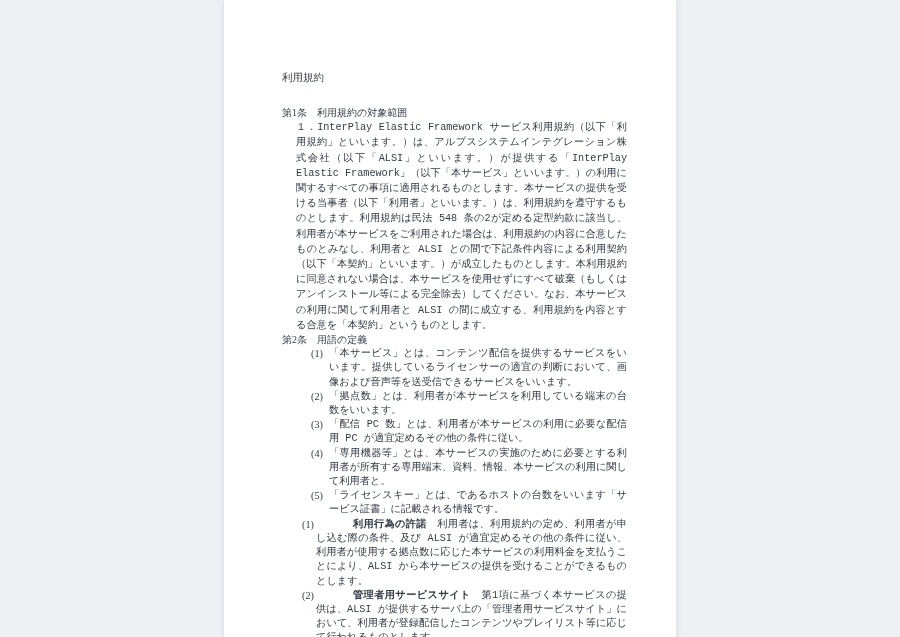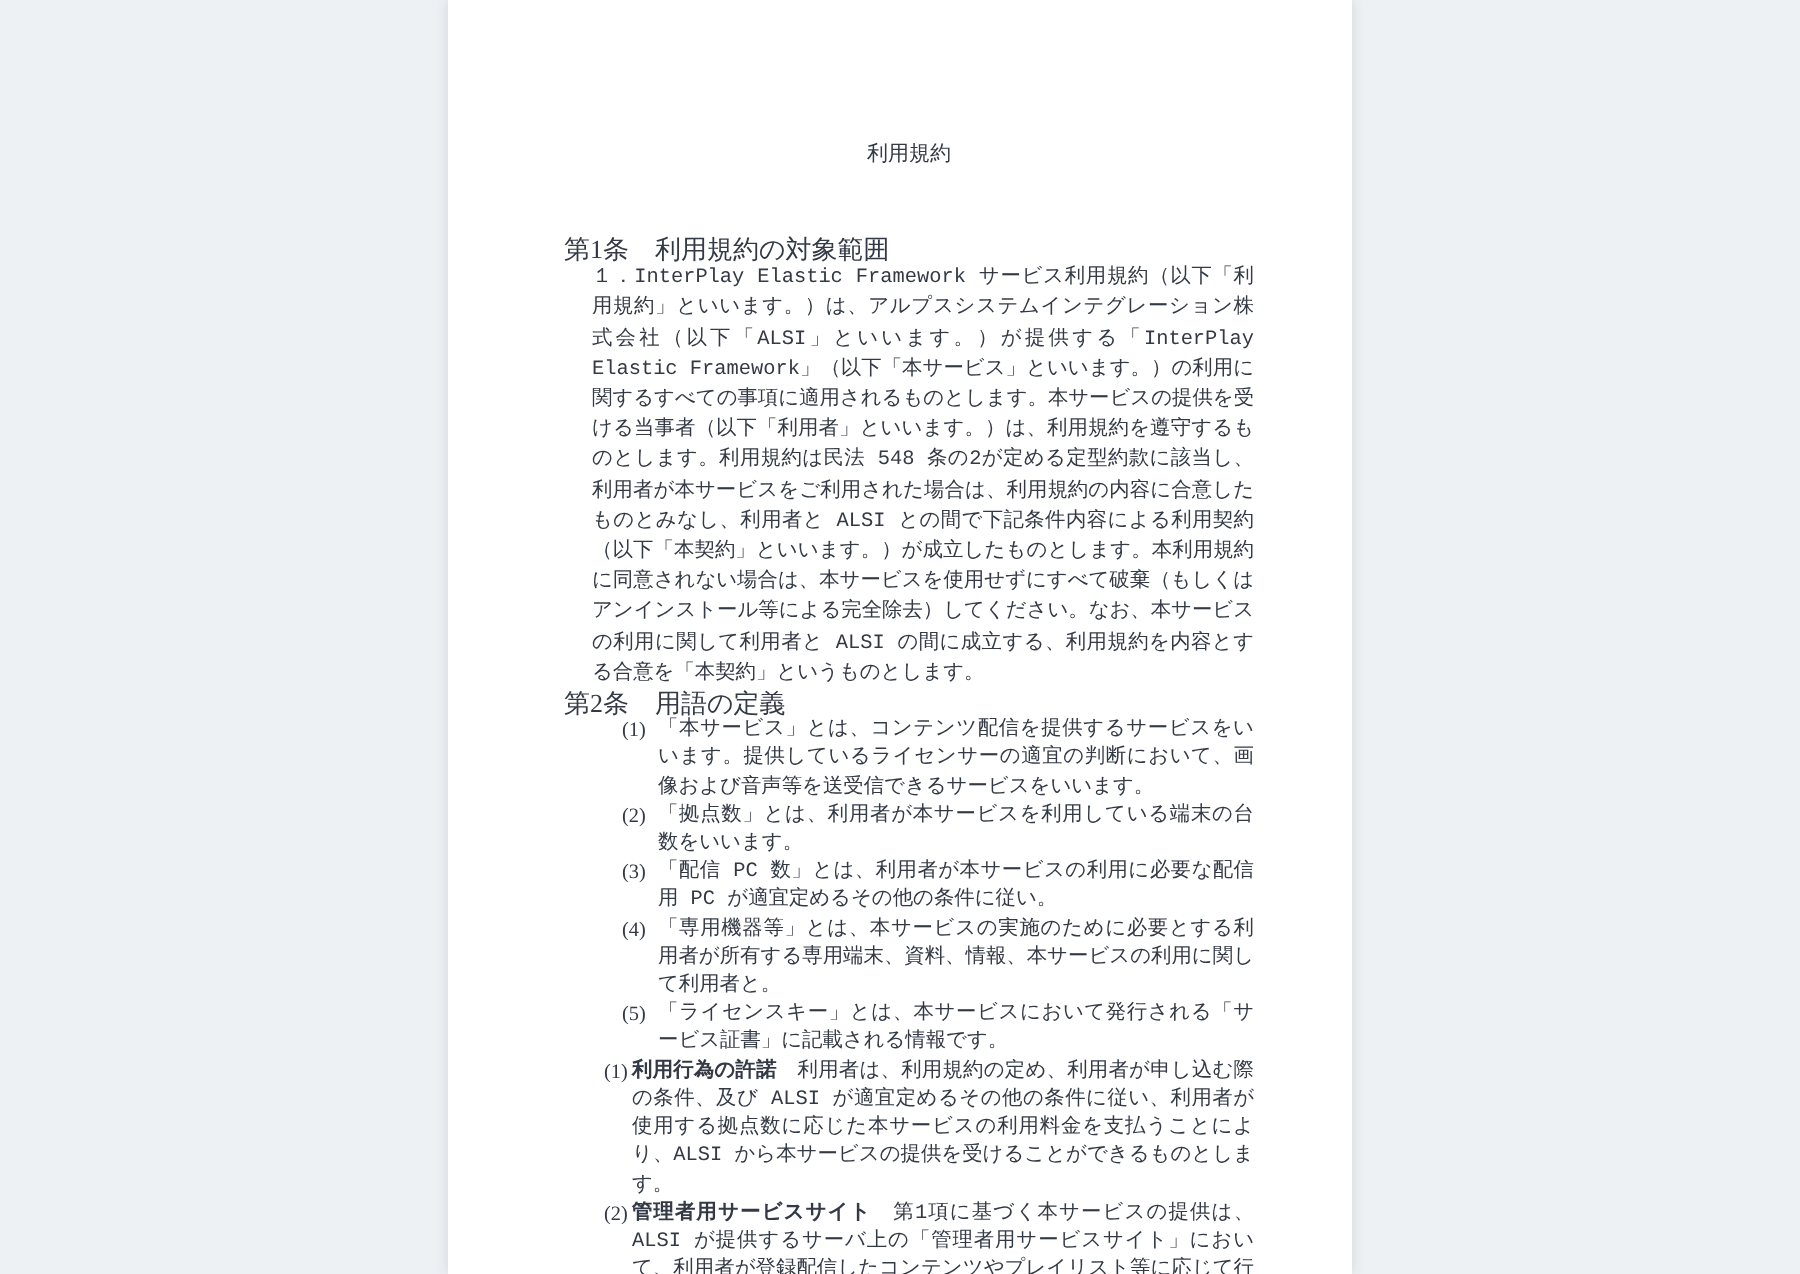--- a/index.html
+++ b/index.html
@@ -18,45 +18,45 @@
     margin: 0 auto;
     background: #ffffff;
     box-shadow: 0 0 6px rgba(50, 60, 75, 0.15);
     padding: 71px 49px 0 58px;
     color: #333a45;
   }
   .doc-title {
     font-size: 10.5px;
     font-weight: normal;
     line-height: 14px;
-    text-align: center;
-    margin: 0 0 33px 0;
+    text-align: left;
+    margin: 0 0 21px 0;
     font-family: Liberation Mono, monospace;
   }
   .article { margin: 0; }
   .article-heading {
-    font-size: 13px;
+    font-size: 10px;
     line-height: 14.2px;
   }
   .clause {
     display: flex;
     font-size: 10.2px;
     line-height: 14.2px;
   }
   .clause-marker {
     flex: 0 0 auto;
     white-space: nowrap;
   }
   .clause-body {
     flex: 1 1 auto;
     text-align: justify;
     text-align-last: left;
     font-family: Liberation Mono, monospace;
   }
-  .clause-label { font-weight: bold; }
+  .clause-label { font-weight: bold; margin-left: 37px; }
   
   .art-0 .clause { display: block; text-align: justify; text-align-last: left; margin-left: 14px; }
   .art-0 .clause-marker, .art-0 .clause-body { display: inline; }
   
   .art-1 .clause { margin-left: 29px; }
   .art-1 .clause-marker { width: 18px; }
   
   .art-2 .clause { margin-left: 20px; }
   .art-2 .clause-marker { width: 14px; }
 </style>
@@ -83,21 +83,21 @@
         <div class="clause">
           <span class="clause-marker">(3)</span>
           <span class="clause-body">「配信 PC 数」とは、利用者が本サービスの利用に必要な配信用 PC が適宜定めるその他の条件に従い。</span>
         </div>
         <div class="clause">
           <span class="clause-marker">(4)</span>
           <span class="clause-body">「専用機器等」とは、本サービスの実施のために必要とする利用者が所有する専用端末、資料、情報、本サービスの利用に関して利用者と。</span>
         </div>
         <div class="clause">
           <span class="clause-marker">(5)</span>
-          <span class="clause-body">「ライセンスキー」とは、本サービスにおいて発行される「サービス証書」に記載される情報です。</span>
+          <span class="clause-body">「ライセンスキー」とは、であるホストの台数をいいます「サービス証書」に記載される情報です。</span>
         </div>
       </section>
       <section class="article art-2">
         <div class="clause">
           <span class="clause-marker">(1)</span>
           <span class="clause-body"><b class="clause-label">利用行為の許諾</b>　利用者は、利用規約の定め、利用者が申し込む際の条件、及び ALSI が適宜定めるその他の条件に従い、利用者が使用する拠点数に応じた本サービスの利用料金を支払うことにより、ALSI から本サービスの提供を受けることができるものとします。</span>
         </div>
         <div class="clause">
           <span class="clause-marker">(2)</span>
           <span class="clause-body"><b class="clause-label">管理者用サービスサイト</b>　第1項に基づく本サービスの提供は、ALSI が提供するサーバ上の「管理者用サービスサイト」において、利用者が登録配信したコンテンツやプレイリスト等に応じて行われるものとします。</span>

